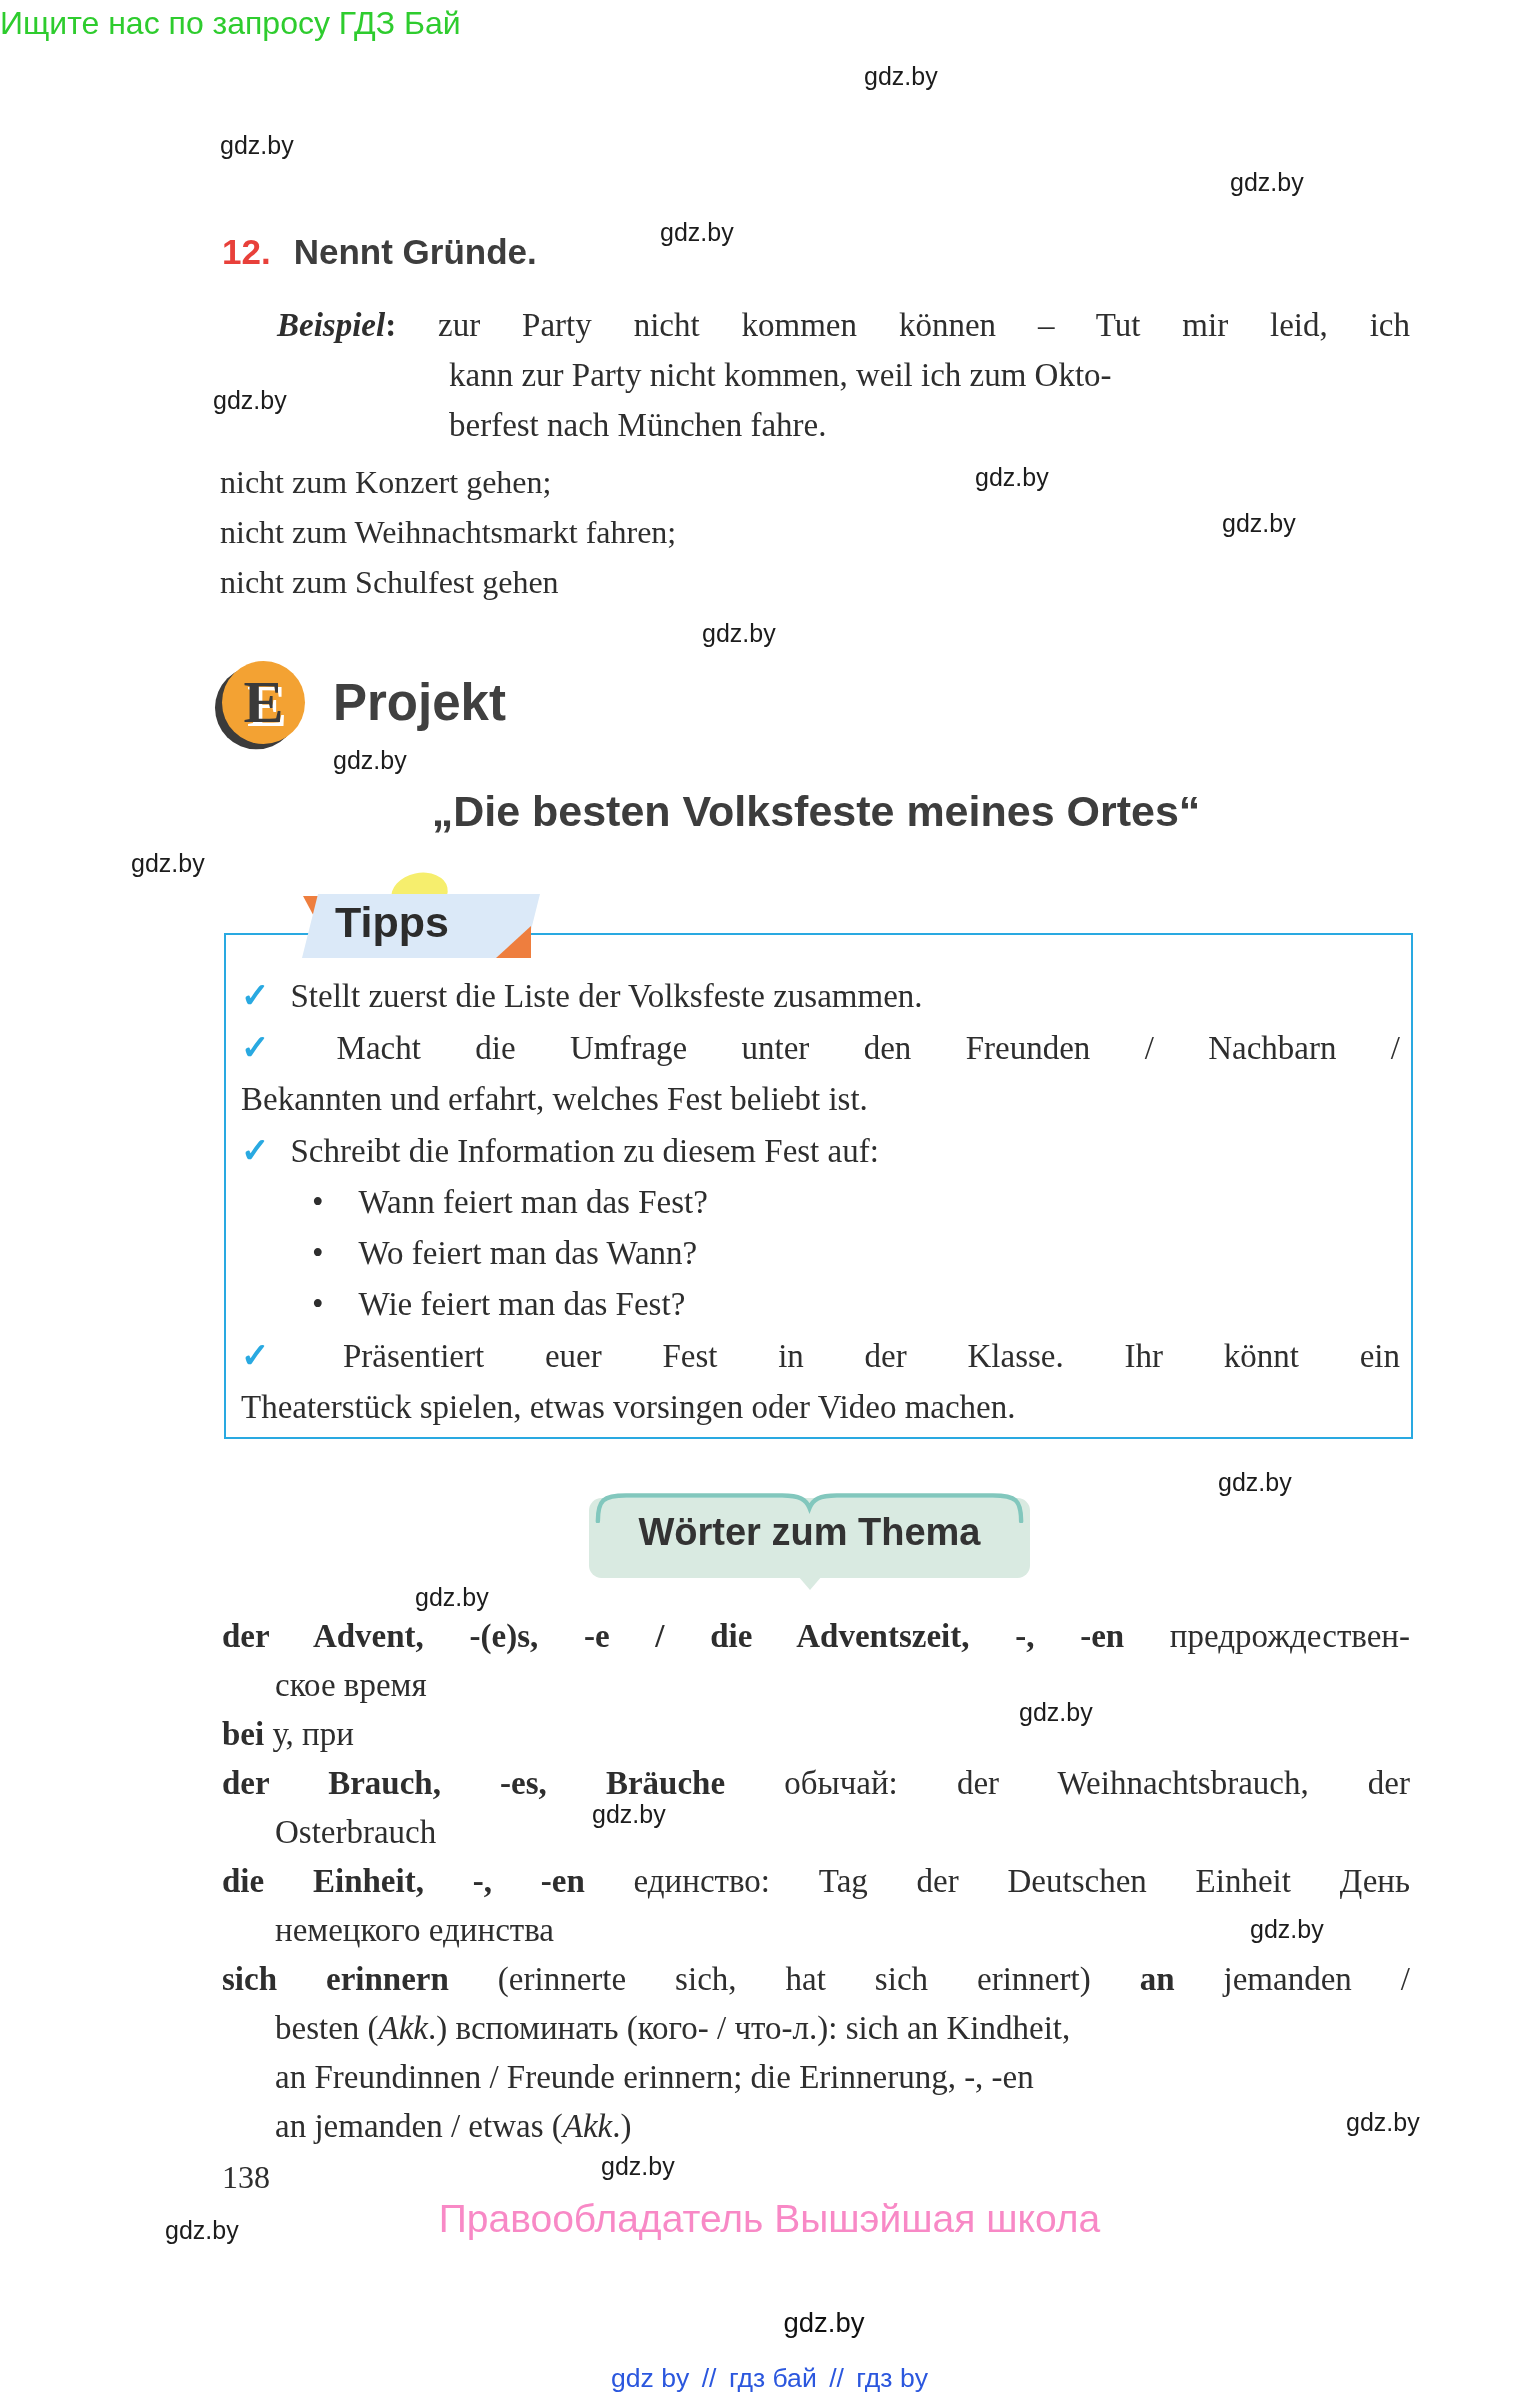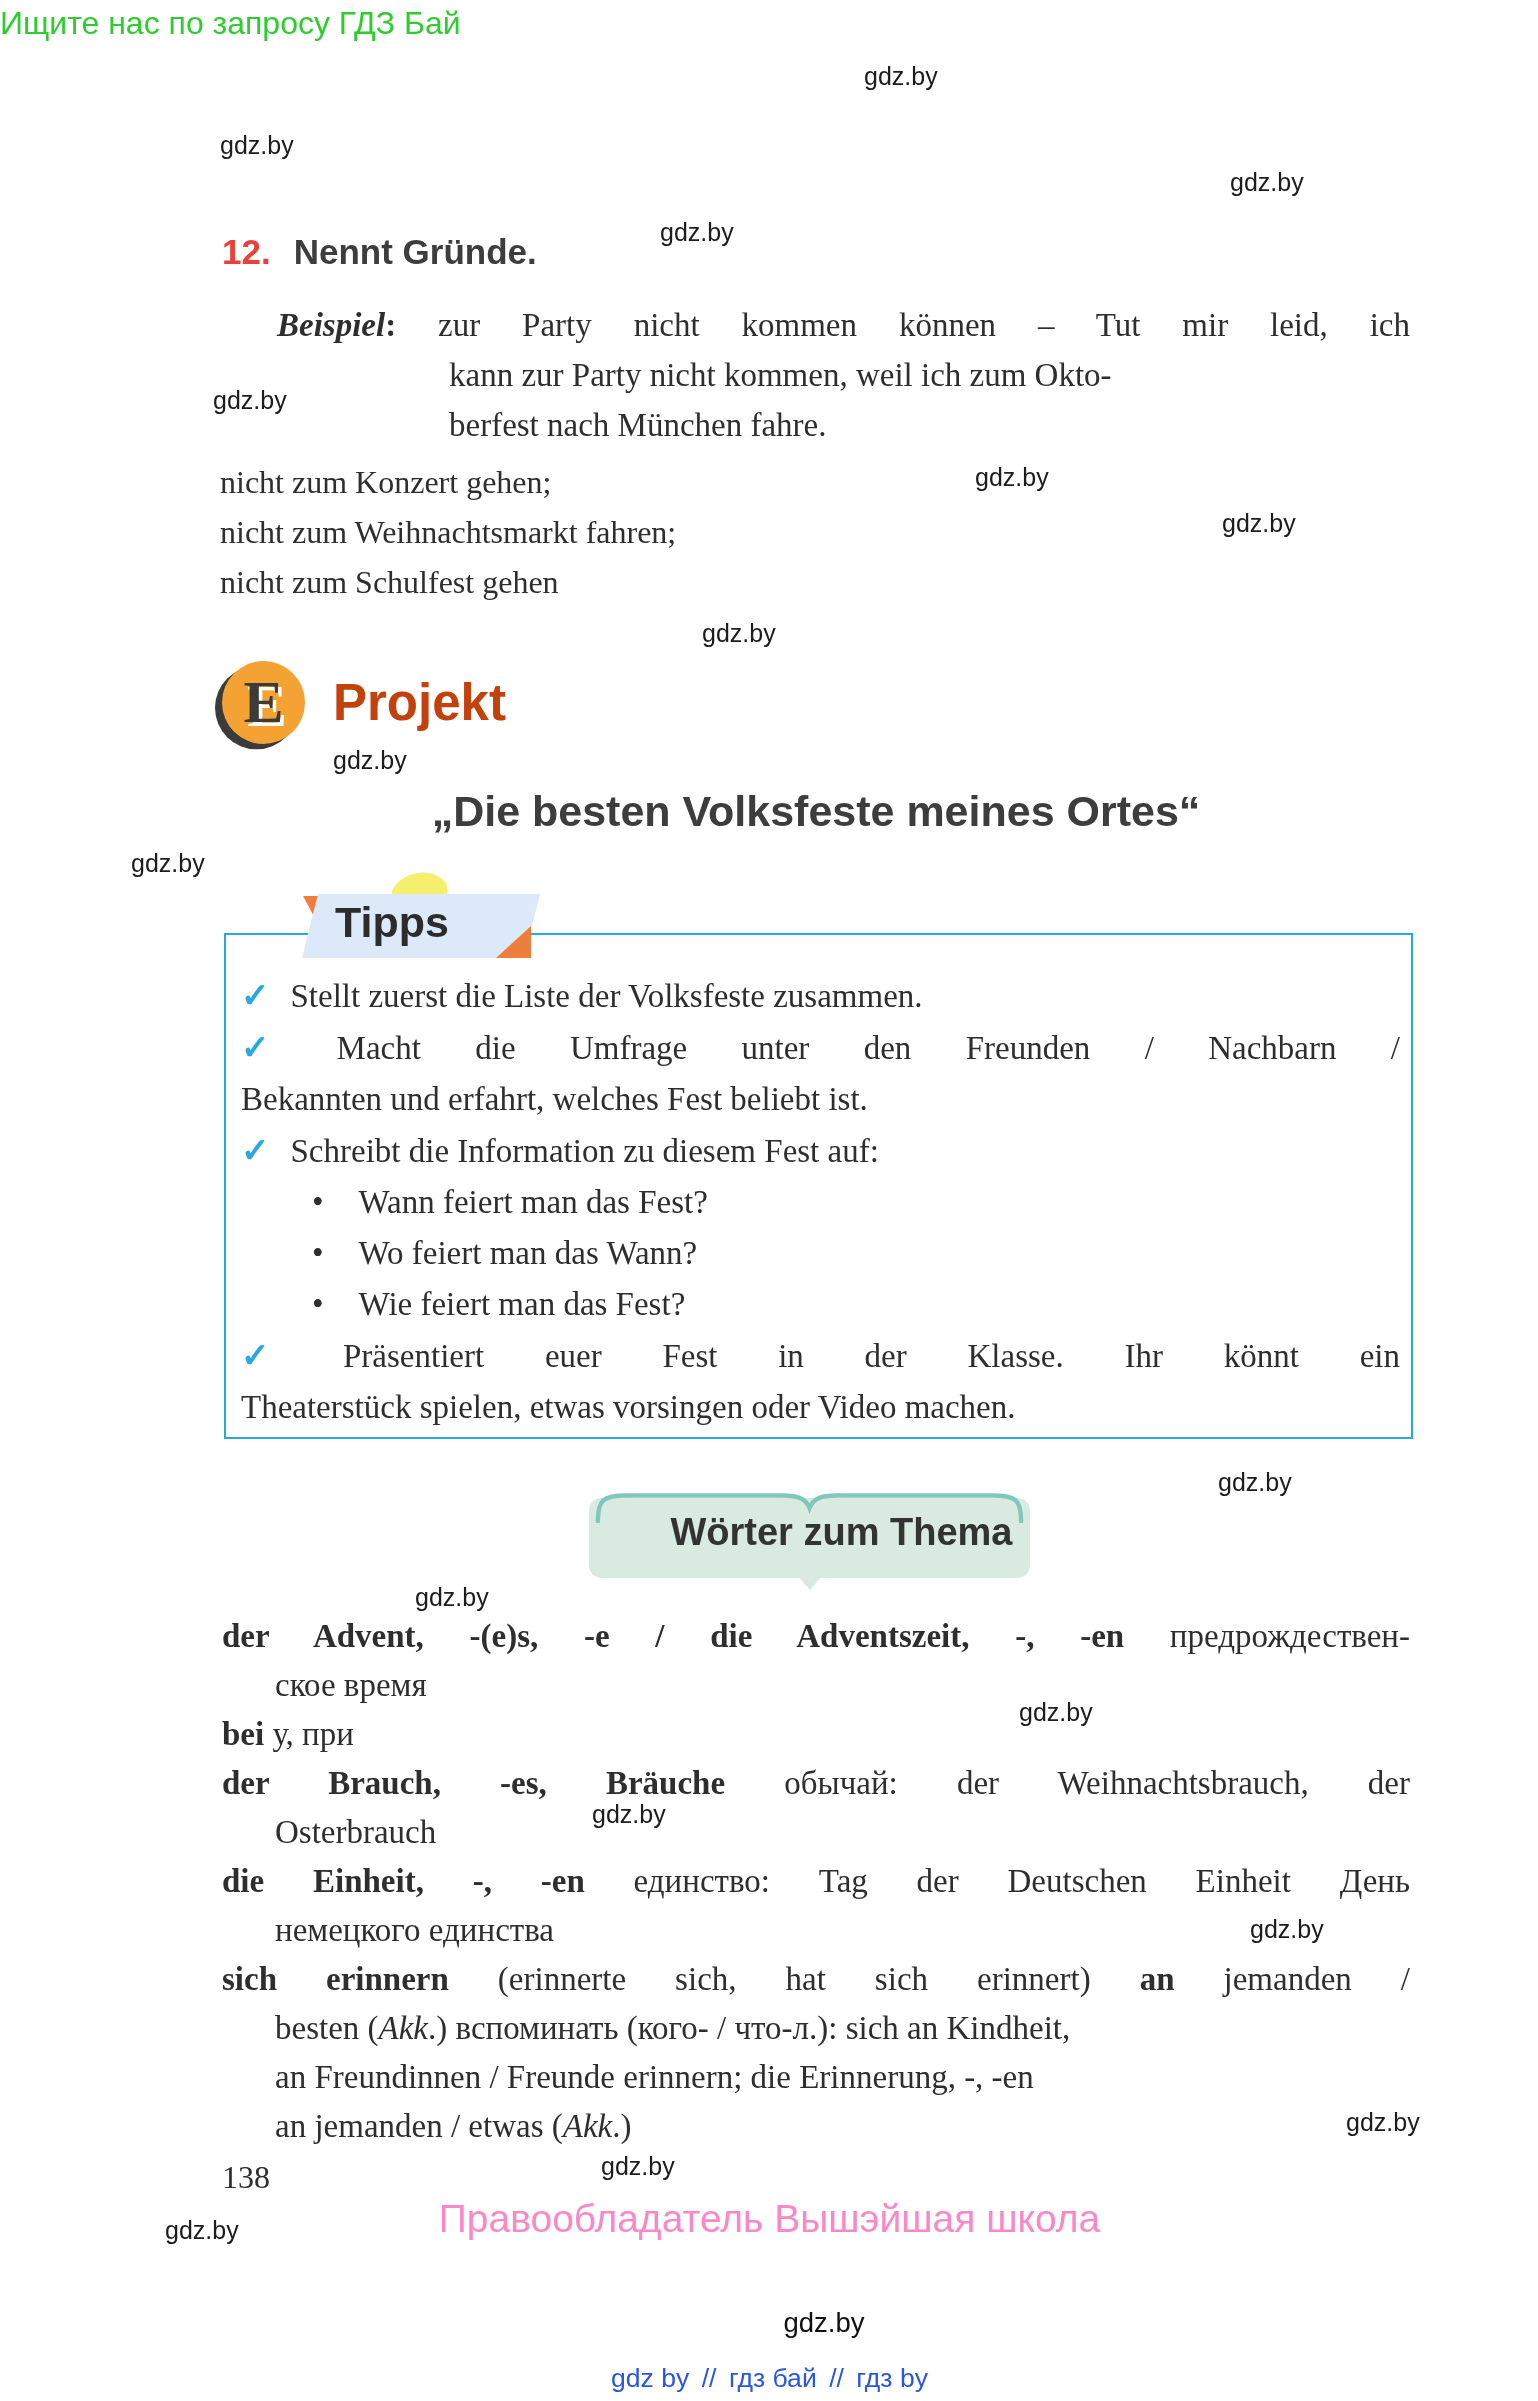--- a/index.html
+++ b/index.html
@@ -16,21 +16,21 @@
   .beispiel .l1{text-align:justify;text-align-last:justify;}
   .beispiel .cont{padding-left:172px;}
   .reasons{position:absolute;left:220px;top:457px;font-size:32px;line-height:50px;}
   
   .project-head{position:absolute;left:222px;top:658px;height:89px;display:flex;align-items:center;}
   .e-badge{width:83px;height:83px;border-radius:50%;background:#f3a233;box-shadow:-7px 5.3px 0 #3b3b3b;
            display:flex;align-items:center;justify-content:center;
            font-family:"Liberation Serif",serif;font-weight:bold;font-size:60px;color:#3b3b3b;
            text-shadow:3.5px 3.5px 0 #ffffff;}
   .project-title{margin-left:28px;font-family:"Liberation Sans",sans-serif;font-weight:bold;
-                 font-size:51px;color:#c2410c;}
+                 font-size:51px;color:#404040;}
   .volksfest-title{position:absolute;left:222px;top:787px;width:1188px;text-align:center;
                    font-family:"Liberation Sans",sans-serif;font-weight:bold;font-size:43px;color:#3d3d3d;}
   
   .tips-box{position:absolute;left:224px;top:933px;width:1185px;height:502px;border:2.7px solid #29a9e1;background:#fff;}
   .tips-label{position:absolute;left:301px;top:871px;width:248px;height:106px;}
   .t-ellipse{position:absolute;left:90px;top:1.8px;width:57px;height:41px;background:#f6ee6d;
              border-radius:50%;transform:rotate(-12deg);z-index:1;}
   .t-tri-left{position:absolute;left:1.8px;top:25px;width:0;height:0;z-index:1;
               border-left:22px solid transparent;border-right:22px solid transparent;border-top:41px solid #ee7e3e;}
   .t-para{position:absolute;left:8.9px;top:23px;width:222px;height:64px;background:#dbe9f8;
@@ -45,21 +45,21 @@
   .check{color:#29a9e1;font-family:"Liberation Sans",sans-serif;font-weight:bold;font-size:34px;margin-right:21px;}
   .tline.bullet{padding-left:71px;}
   .dot{margin-right:35px;}
   
   .vocab-head{position:absolute;left:589px;top:1477px;width:443px;height:108px;}
   .vh-bg{position:absolute;left:0;top:21px;width:441px;height:80px;background:#d9eae1;border-radius:12.4px;}
   .vh-tail{position:absolute;left:209px;top:99px;width:0;height:0;
            border-left:12.4px solid transparent;border-right:12.4px solid transparent;border-top:14px solid #d9eae1;}
   .vh-brace{position:absolute;left:0;top:7px;}
   .vh-text{position:absolute;left:0;top:34px;width:441px;text-align:center;
-           font-family:"Liberation Sans",sans-serif;font-weight:bold;font-size:38px;color:#333;padding-left:32px;}
+           font-family:"Liberation Sans",sans-serif;font-weight:bold;font-size:38px;color:#333;}
   
   .vocab{position:absolute;left:222px;top:1612px;width:1188px;font-size:33px;line-height:49px;}
   .vline.ind{padding-left:53px;}
   .vline.just{text-align:justify;text-align-last:justify;}
   
   .pagenum{position:absolute;left:222px;top:2159px;font-size:32px;color:#2e2e2e;}
   .copyright{position:absolute;left:0;top:2197px;width:1539px;text-align:center;
              font-family:"Liberation Sans",sans-serif;font-size:39px;color:#f889c6;}
   .footer-wm{position:absolute;left:115px;top:2307px;width:1418px;text-align:center;
              font-family:"Liberation Sans",sans-serif;font-size:27.5px;color:#111;}

